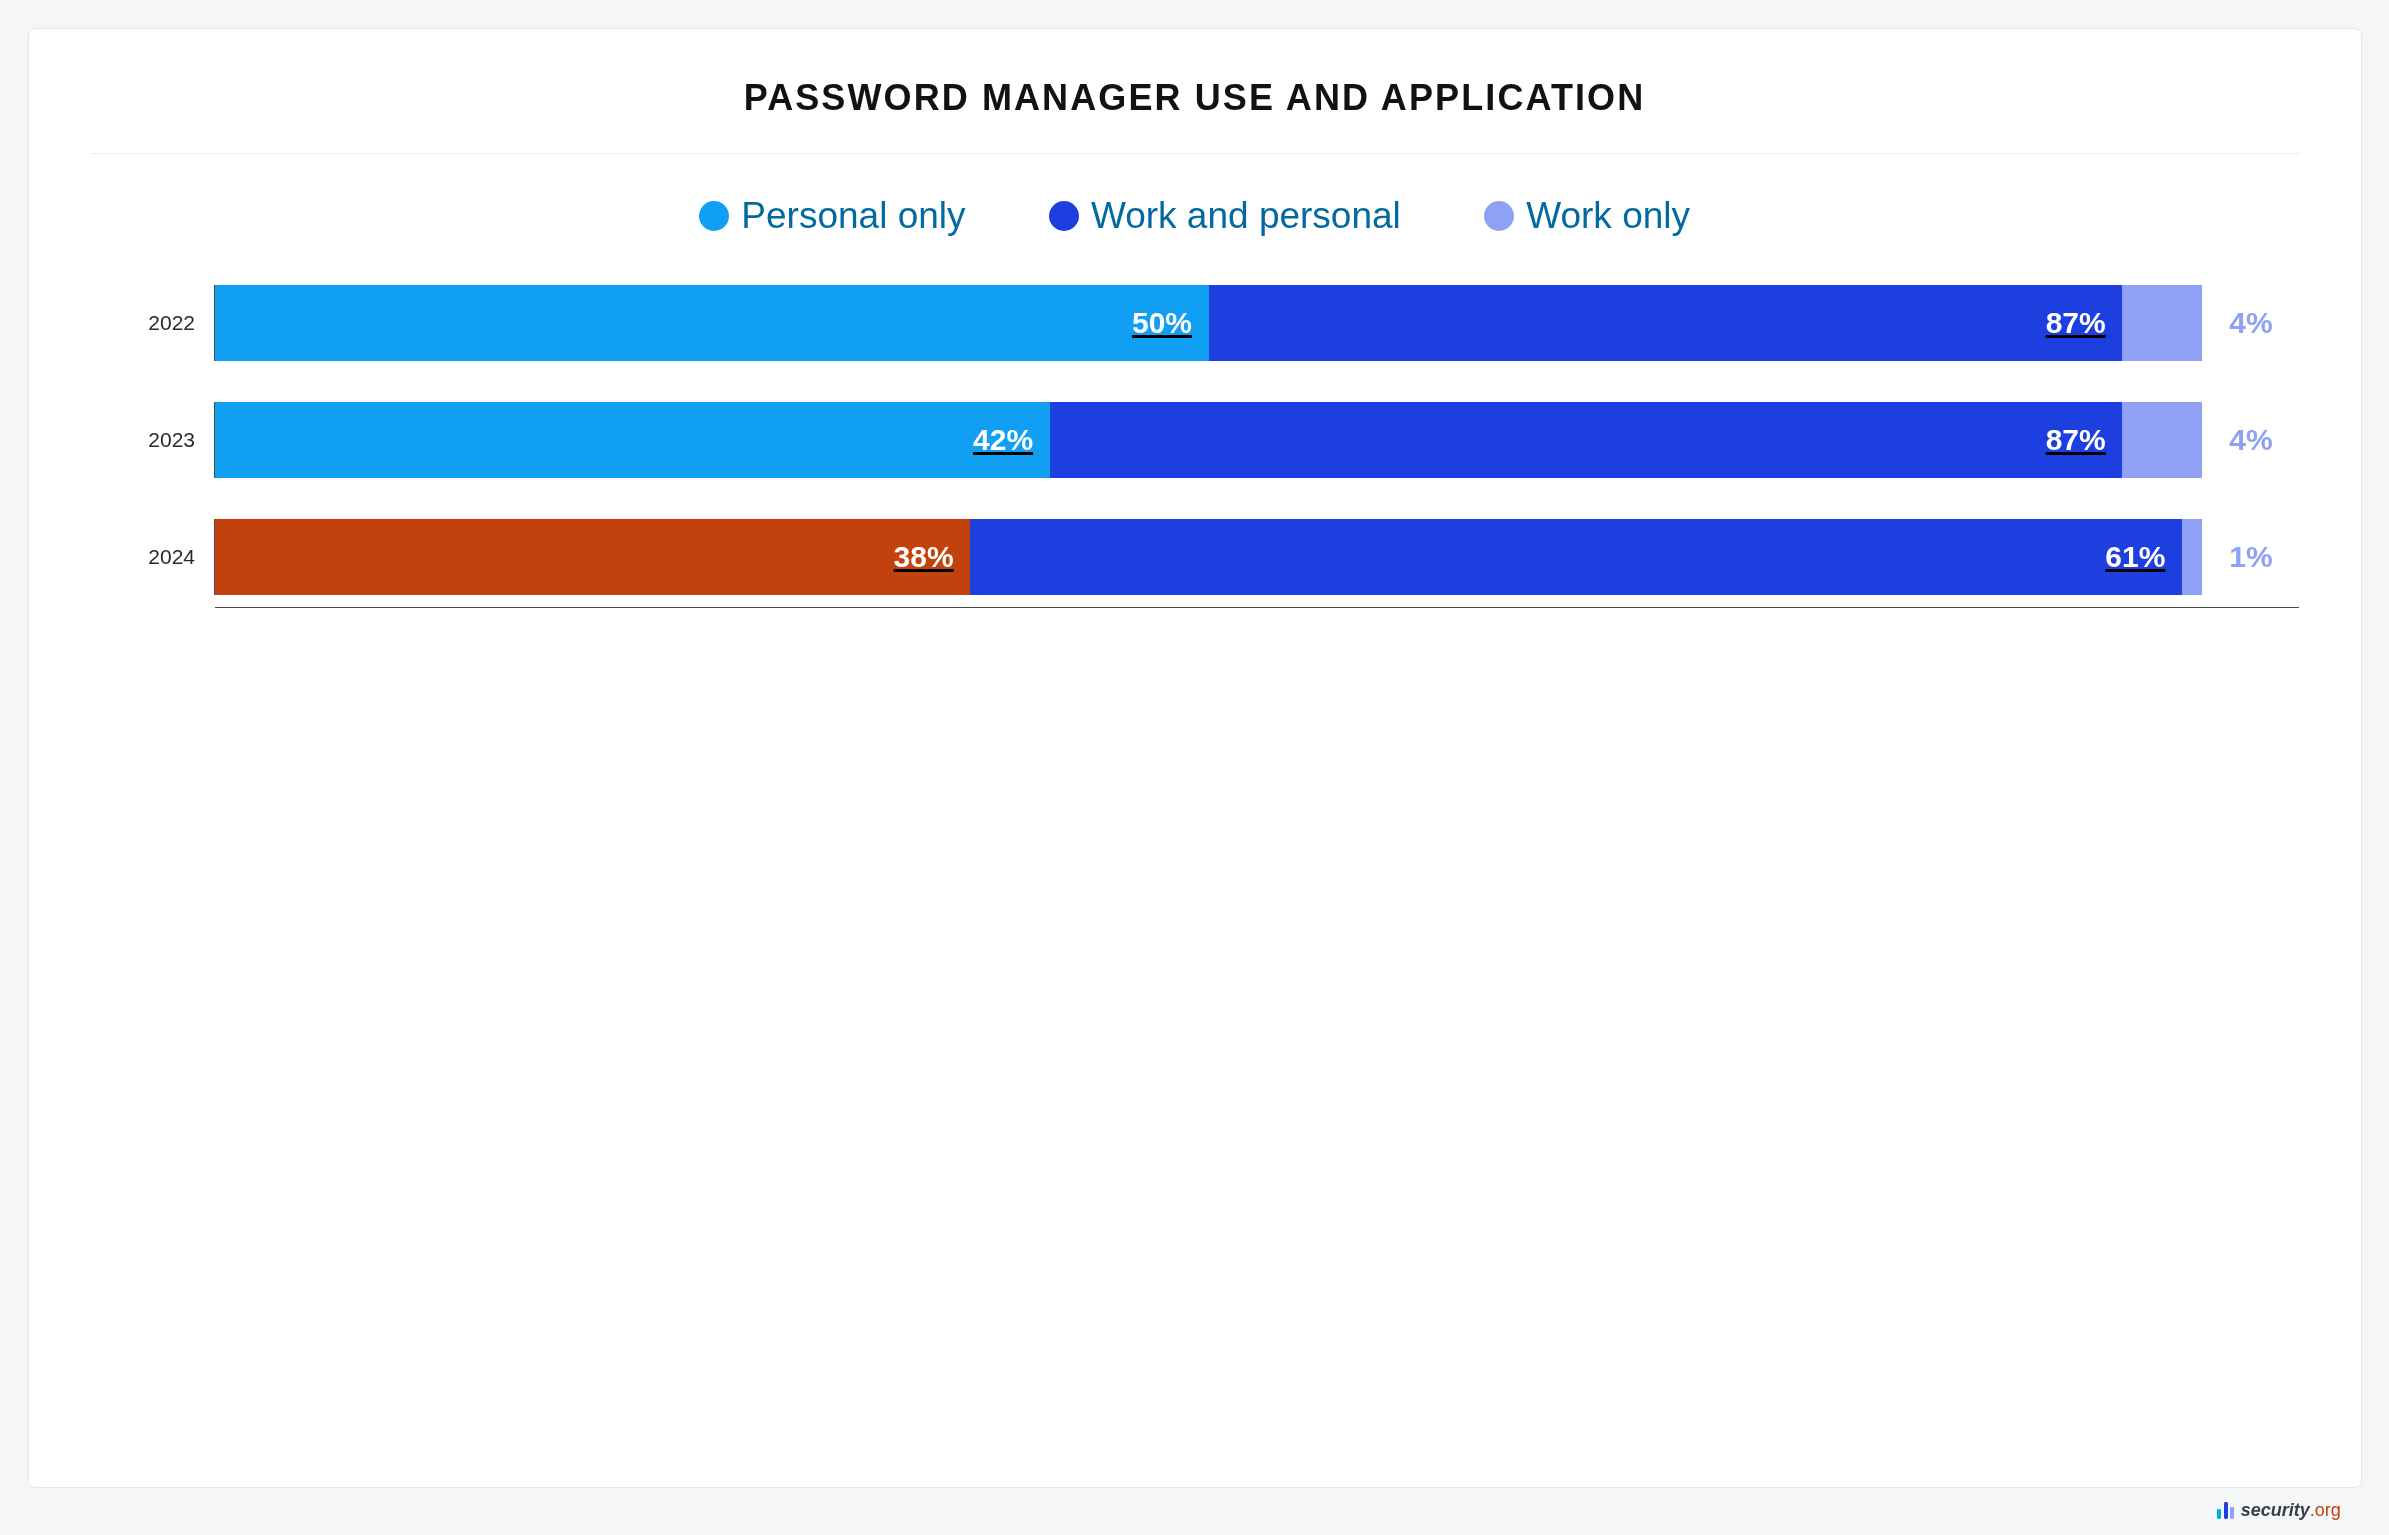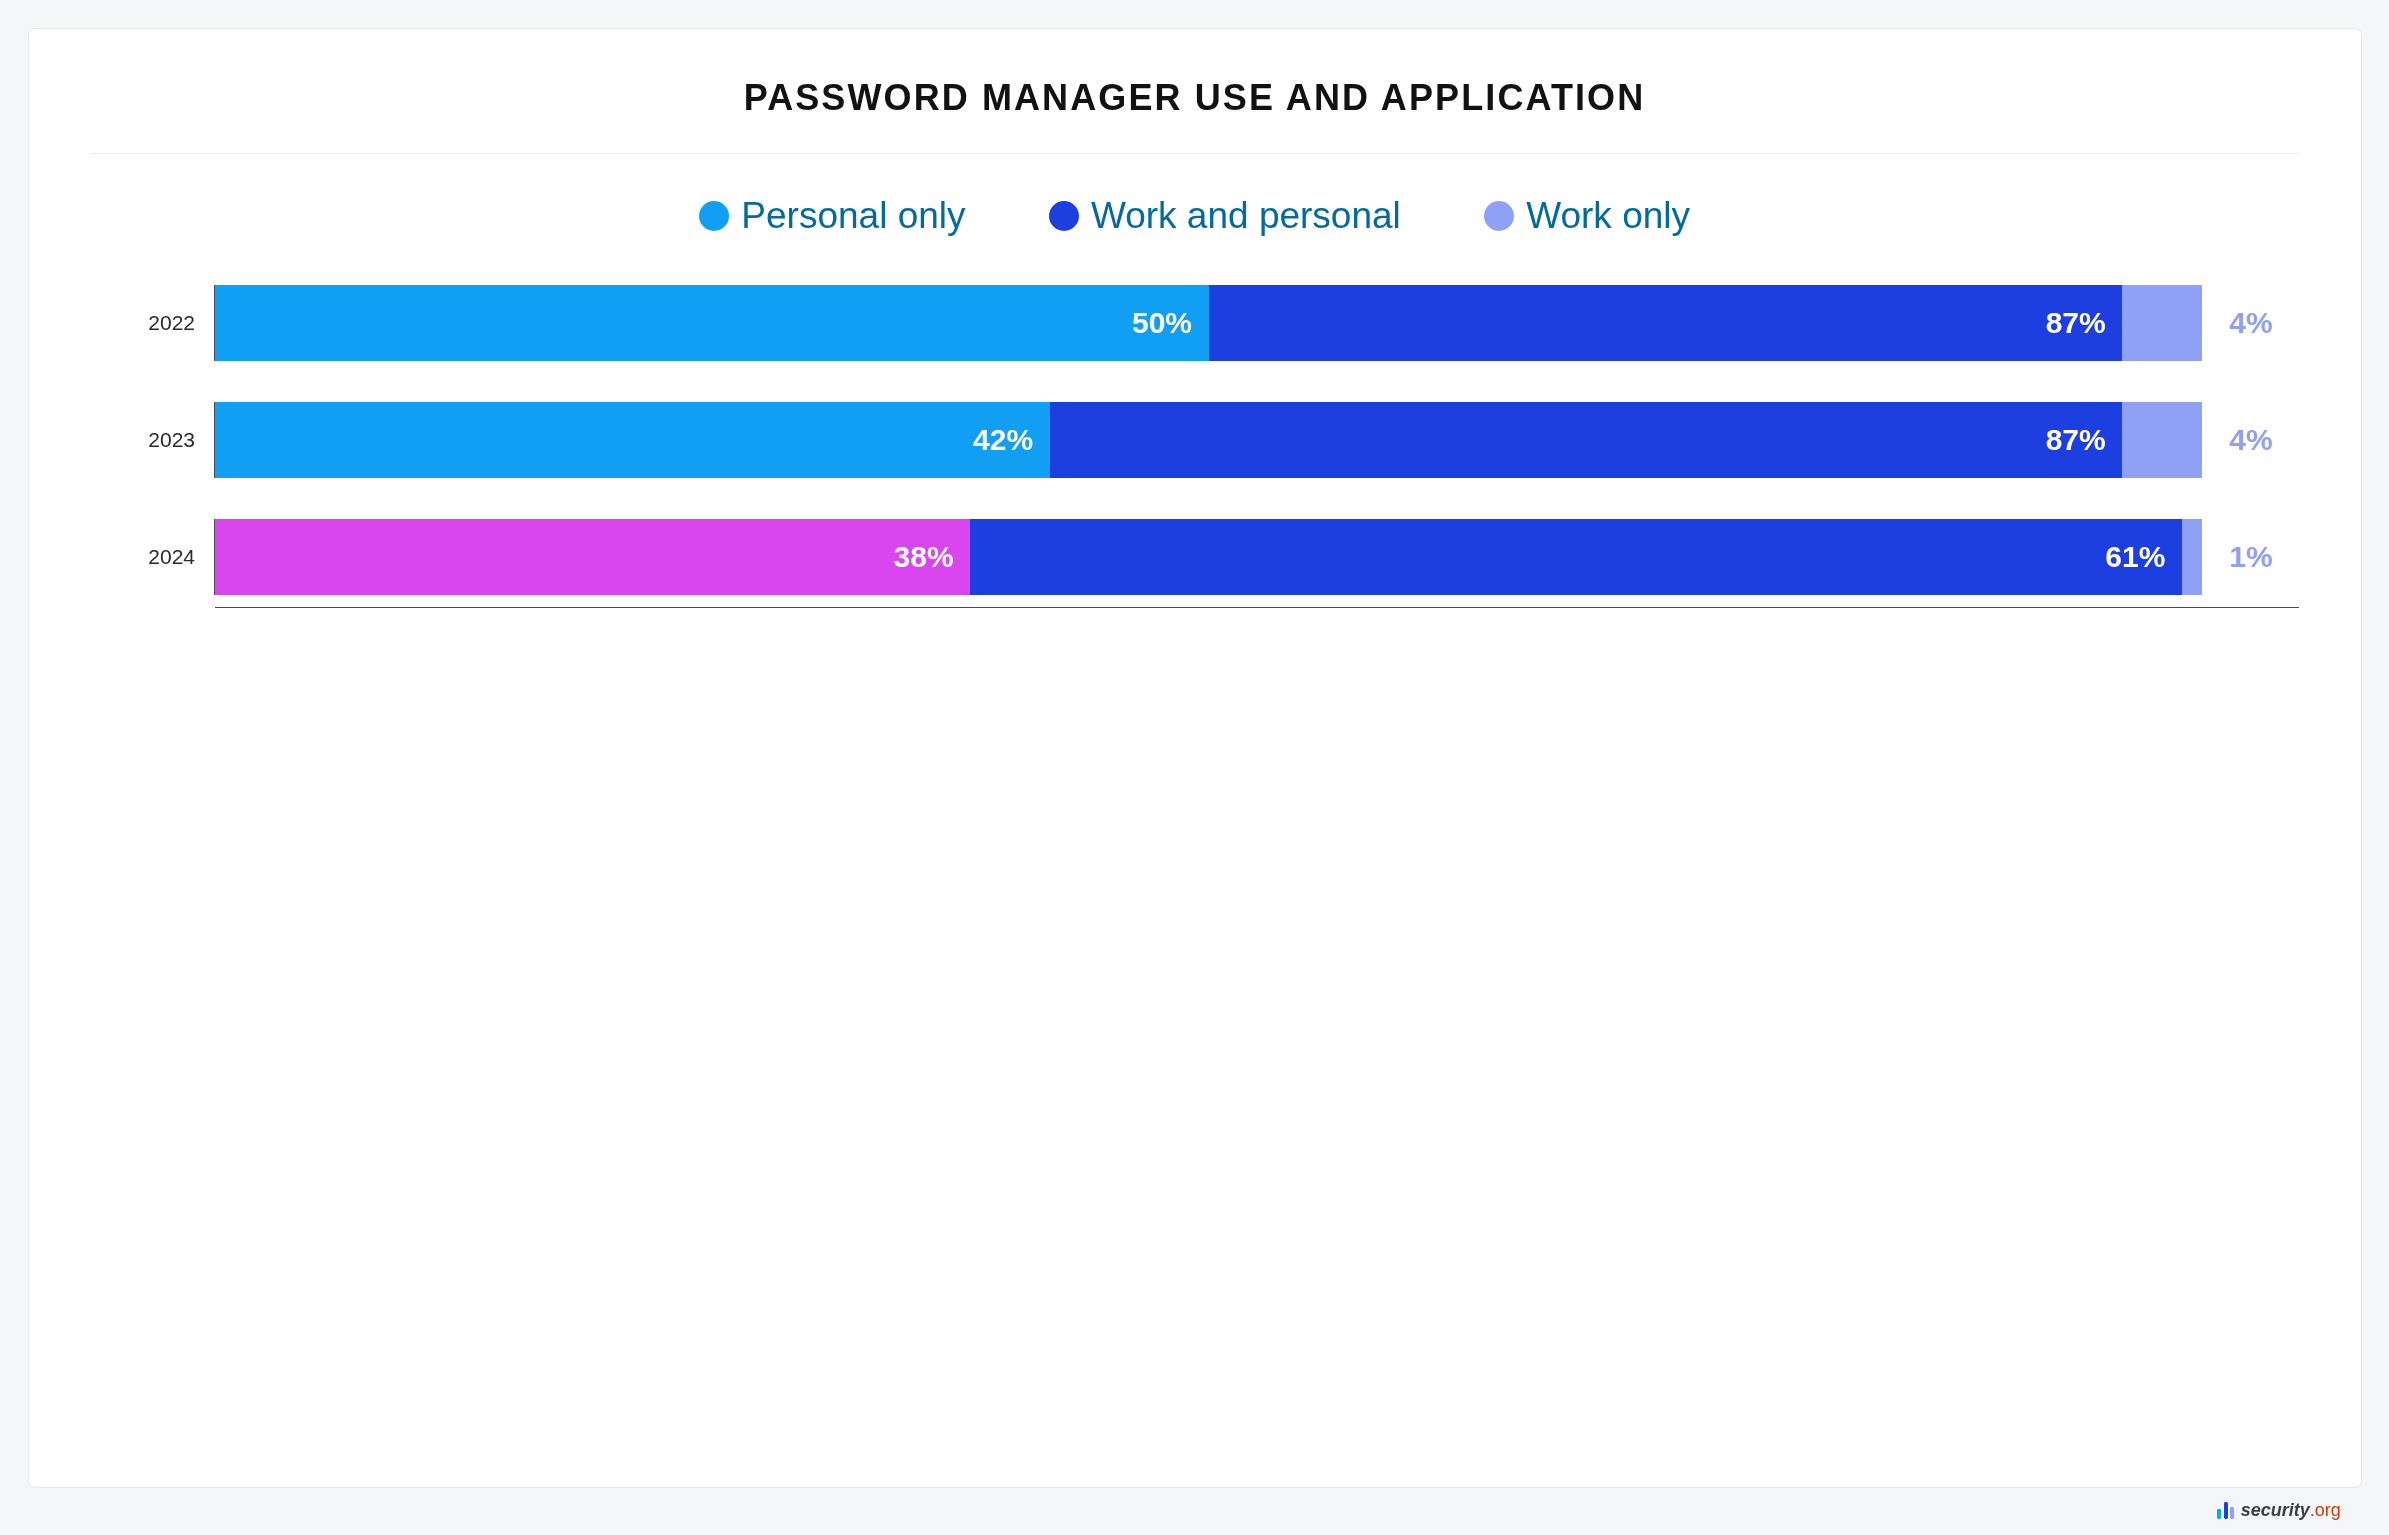--- a/index.html
+++ b/index.html
@@ -73,20 +73,21 @@
     color: #2a2a2a;
     padding-right: 5.5px;
   }
   .bar-wrap {
     flex: 1;
     display: flex;
     align-items: center;
     height: 76px;
     border-left: 1.4px solid #4a4a4a;
     position: relative;
+    text-decoration: underline;
   }
   .bar-track {
     flex: 1;
     height: 100%;
     display: flex;
     align-items: stretch;
   }
   .seg {
     display: flex;
     align-items: center;
@@ -178,21 +179,21 @@
               <div class="seg" style="background: rgb(30, 63, 224); width: 54%;">87%</div>
               <div class="seg" style="background: rgb(143, 161, 245); width: 4%;"></div>
             </div>
           </div>
           <div class="ext-label" style="color: rgb(143, 161, 245);">4%</div>
         </div>
         <div class="row">
           <div class="ylabel">2024</div>
           <div class="bar-wrap">
             <div class="bar-track">
-              <div class="seg" style="background: #d946ef; width: 38%;">38%</div>
+              <div class="seg" style="background: #c2410c; width: 38%;">38%</div>
               <div class="seg" style="background: rgb(30, 63, 224); width: 61%;">61%</div>
               <div class="seg" style="background: rgb(143, 161, 245); width: 1%;"></div>
             </div>
           </div>
           <div class="ext-label" style="color: rgb(143, 161, 245);">1%</div>
         </div>
       </div>
     <div class="axis-bottom"></div>
   </div>
 </div>

